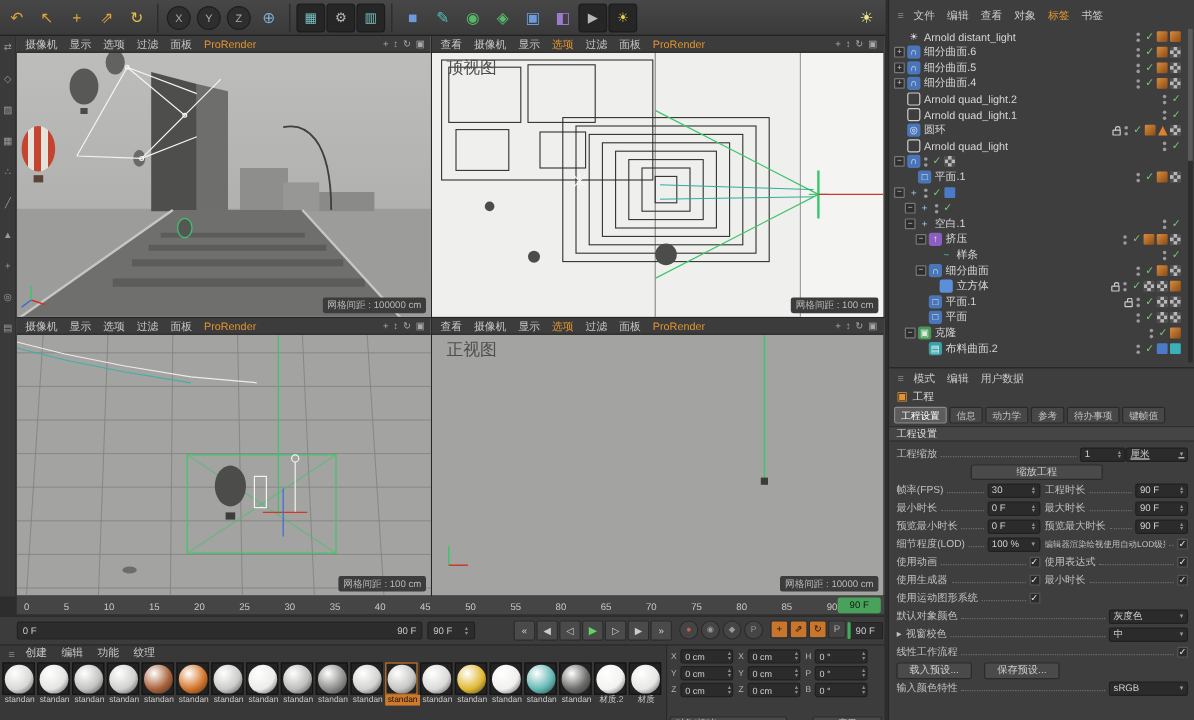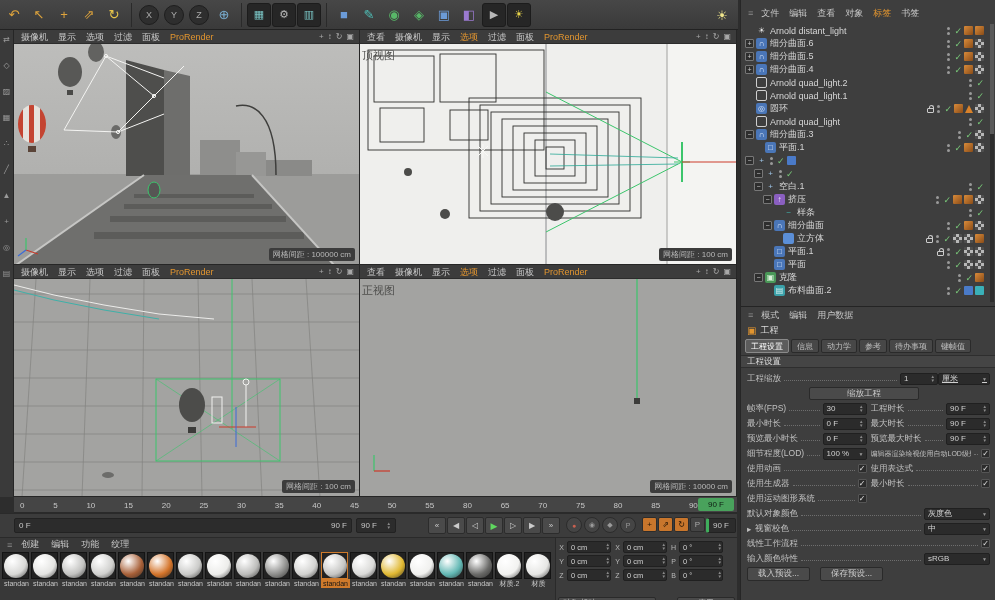--- a/index.html
+++ b/index.html
@@ -14,21 +14,21 @@
 #bulb{position:absolute;right:4px;top:3px}
 
 #left-strip{position:absolute;left:0;top:30px;width:14px;height:467px;background:#3a3a3a;border-right:1px solid #262626;display:flex;flex-direction:column;align-items:center;padding-top:4px;gap:14px}
 .stripicon{font-size:8px;color:#9a9a9a;width:12px;height:12px;line-height:12px;text-align:center}
 
 .vp{position:absolute;background:#a2a2a0;overflow:hidden;border-right:1px solid #262626;border-bottom:1px solid #262626}
 .vpmenu{height:14px;background:#3c3c3c;border-bottom:1px solid #2c2c2c;display:flex;align-items:center;font-size:9px;color:#c8c8c8;padding:0 2px;position:relative;z-index:3}
 .vpmenu .mi{padding:0 5px;line-height:14px;white-space:nowrap}
 .mi.accent{color:#e2952f}
 .vpcorner{margin-left:auto;display:flex;gap:4px;font-size:8px;color:#a8a8a8;padding-right:3px}
-.vplabel{position:absolute;top:18px;left:2px;font-size:11px;color:#4e4e4c;z-index:2}
+.vplabel{position:absolute;top:18px;left:12px;font-size:14px;color:#4e4e4c;z-index:2}
 .gridlabel{position:absolute;bottom:3px;right:4px;background:#3c3c3c;color:#b8b8b8;font-size:8px;padding:1px 4px;border-radius:2px;z-index:2}
 .vp svg{position:absolute;left:0;top:14px;display:block}
 
 #timeline{position:absolute;left:14px;top:497px;width:723px;height:16px;background:#454545;border-bottom:1px solid #2a2a2a}
 #ticks{position:absolute;left:6px;top:0;width:678px;height:16px;display:flex;justify-content:space-between;align-items:center;font-size:8px;color:#c8c8c8}
 #tl-marker{position:absolute;left:684px;top:1px;width:36px;height:13px;background:#49a25c;color:#0e1e12;font-size:8px;display:flex;align-items:center;justify-content:center;border-radius:2px}
 
 #transport{position:absolute;left:0;top:513px;width:737px;height:24px;background:#3c3c3c;border-top:1px solid #2a2a2a}
 .tfield{background:#2c2c2c;border:1px solid #222;border-radius:2px;display:flex;align-items:center;font-size:8px;color:#c8c8c8;padding:0 4px}
 #range-bar{position:absolute;left:14px;top:4px;width:338px;height:15px;justify-content:space-between}
@@ -755,21 +755,20 @@
           <span class="dots">
             <i></i>
             <i></i>
           </span>
           <span class="ok">✓</span>
         </span>
       </div>
       <div class="omrow" style="padding-left: 4px;">
         <span class="omexp">−</span>
         <span class="omicon" style="background: rgb(74, 118, 184); color: rgb(216, 230, 248);">∩</span>
-        <span class="omlabel">细分曲面.3</span>
         <span class="omright">
           <span class="dots">
             <i></i>
             <i></i>
           </span>
           <span class="ok">✓</span>
           <span class="tag checker"></span>
         </span>
       </div>
       <div class="omrow" style="padding-left: 13px;">
@@ -1100,28 +1099,28 @@
           </span>
         </div>
         <div class="frow">
           <span class="fcol">
             <span class="flab">线性工作流程</span>
             <span class="leader"></span>
             <span class="chk">✓</span>
           </span>
         </div>
         <div class="frow">
+          <button class="presetbtn">载入预设...</button>
+          <button class="presetbtn">保存预设...</button>
+        </div>
+        <div class="frow">
           <span class="fcol">
             <span class="flab">输入颜色特性</span>
             <span class="leader"></span>
             <span class="ffield" style="width: 66px;">
               <span class="fv">sRGB</span>
               <span class="fdarr">▼</span>
             </span>
           </span>
         </div>
-        <div class="frow">
-          <button class="presetbtn">载入预设...</button>
-          <button class="presetbtn">保存预设...</button>
-        </div>
       </div>
   </div>
 </div>
 
 </body></html>

